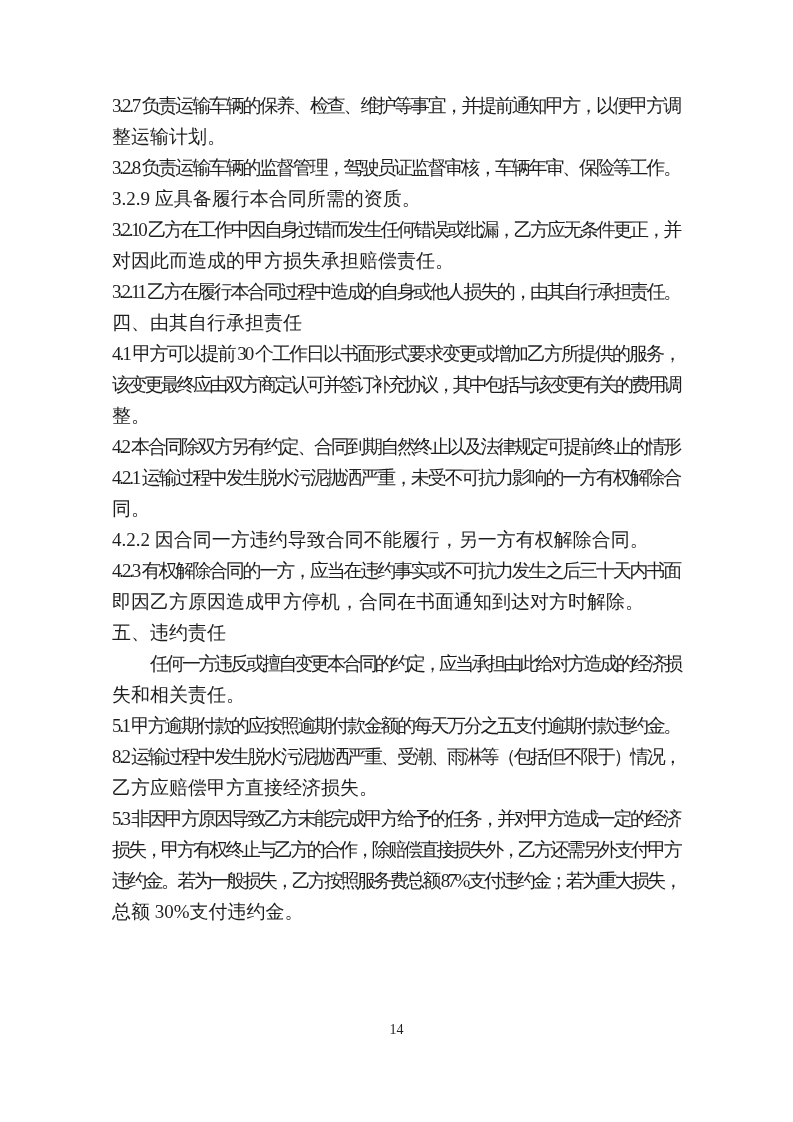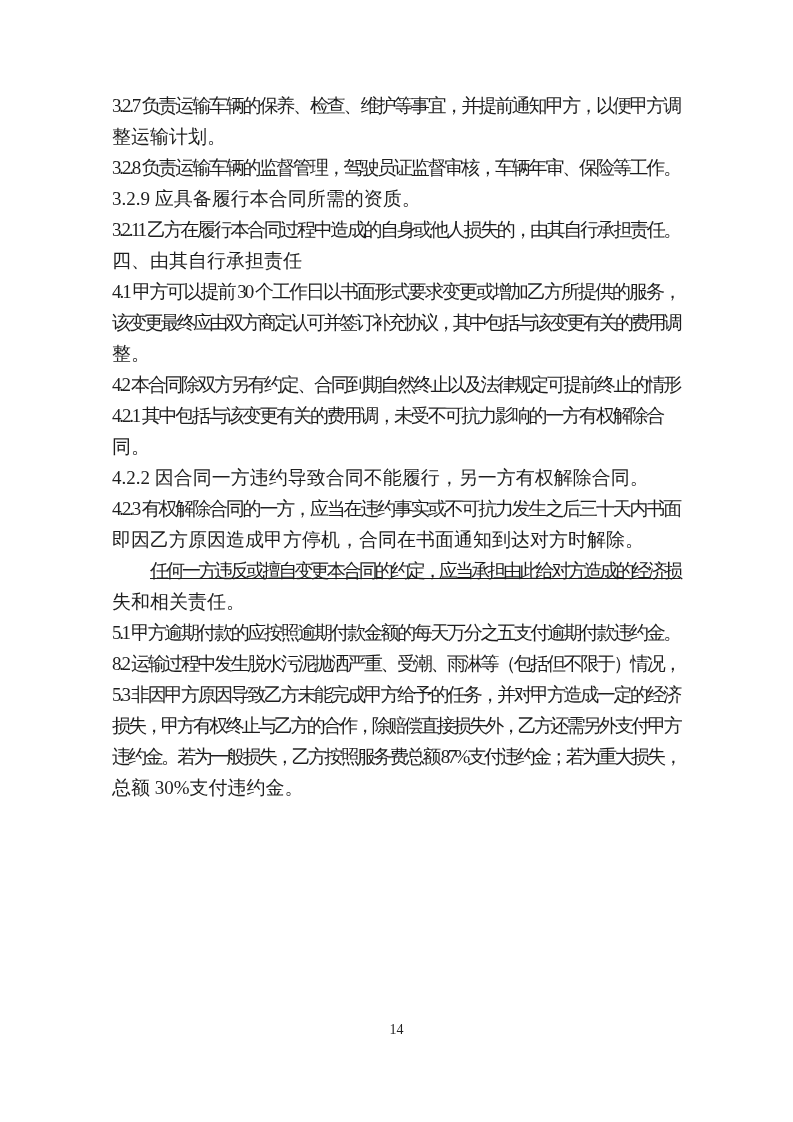--- a/index.html
+++ b/index.html
@@ -29,21 +29,21 @@
   .para { margin: 0; padding: 0; }
   
   .tline {
     height: 31px;
     line-height: 31px;
     white-space: nowrap;
     overflow: visible;
   }
   .ltxt { display: inline; white-space: nowrap; }
   
-  .para.indent-first .tline:first-child { text-indent: 38px; text-decoration: underline; }
+  .para.indent-first .tline:first-child { text-indent: 38px; }
   .footer {
     position: absolute;
     top: 1021px;
     left: 0;
     width: 793px;
     text-align: center;
     font-size: 14px;
     line-height: 17px;
     color: #1e1e1e;
   }
@@ -57,53 +57,61 @@
         <div class="tline"><span class="ltxt" style="letter-spacing: -2.17763px;">3.2.7 负责运输车辆的保养、检查、维护等事宜，并提前通知甲方，以便甲方调</span></div>
         <div class="tline"><span class="ltxt">整运输计划。</span></div>
       </section>
     <section class="para">
         <div class="tline"><span class="ltxt" style="letter-spacing: -2.17763px;">3.2.8 负责运输车辆的监督管理，驾驶员证监督审核，车辆年审、保险等工作。</span></div>
       </section>
     <section class="para">
         <div class="tline"><span class="ltxt">3.2.9 应具备履行本合同所需的资质。</span></div>
       </section>
     <section class="para">
+        <div class="tline"><span class="ltxt" style="letter-spacing: -2.36538px;">3.2.10 乙方在工作中因自身过错而发生任何错误或纰漏，乙方应无条件更正，并</span></div>
+        <div class="tline"><span class="ltxt">对因此而造成的甲方损失承担赔偿责任。</span></div>
+      </section>
+    <section class="para">
         <div class="tline"><span class="ltxt" style="letter-spacing: -2.34736px;">3.2.11 乙方在履行本合同过程中造成的自身或他人损失的，由其自行承担责任。</span></div>
       </section>
     <section class="para">
         <div class="tline"><span class="ltxt">四、由其自行承担责任</span></div>
       </section>
     <section class="para">
         <div class="tline"><span class="ltxt" style="letter-spacing: -2px;">4.1 甲方可以提前 30 个工作日以书面形式要求变更或增加乙方所提供的服务，</span></div>
         <div class="tline"><span class="ltxt" style="letter-spacing: -2.77143px;">该变更最终应由双方商定认可并签订补充协议，其中包括与该变更有关的费用调</span></div>
         <div class="tline"><span class="ltxt">整。</span></div>
       </section>
     <section class="para">
         <div class="tline"><span class="ltxt" style="letter-spacing: -2.36486px;">4.2 本合同除双方另有约定、合同到期自然终止以及法律规定可提前终止的情形</span></div>
       </section>
     <section class="para">
-        <div class="tline"><span class="ltxt" style="letter-spacing: -2.17763px;">4.2.1 其中包括与该变更有关的费用调，未受不可抗力影响的一方有权解除合</span></div>
+        <div class="tline"><span class="ltxt" style="letter-spacing: -2.17763px;">4.2.1 运输过程中发生脱水污泥抛洒严重，未受不可抗力影响的一方有权解除合</span></div>
         <div class="tline"><span class="ltxt">同。</span></div>
       </section>
     <section class="para">
         <div class="tline"><span class="ltxt">4.2.2 因合同一方违约导致合同不能履行，另一方有权解除合同。</span></div>
       </section>
     <section class="para">
         <div class="tline"><span class="ltxt" style="letter-spacing: -2.17763px;">4.2.3 有权解除合同的一方，应当在违约事实或不可抗力发生之后三十天内书面</span></div>
         <div class="tline"><span class="ltxt">即因乙方原因造成甲方停机，合同在书面通知到达对方时解除。</span></div>
+      </section>
+    <section class="para">
+        <div class="tline"><span class="ltxt">五、违约责任</span></div>
       </section>
     <section class="para indent-first">
         <div class="tline"><span class="ltxt" style="letter-spacing: -2.93939px;">任何一方违反或擅自变更本合同的约定，应当承担由此给对方造成的经济损</span></div>
         <div class="tline"><span class="ltxt">失和相关责任。</span></div>
       </section>
     <section class="para">
         <div class="tline"><span class="ltxt" style="letter-spacing: -2.36486px;">5.1 甲方逾期付款的应按照逾期付款金额的每天万分之五支付逾期付款违约金。</span></div>
       </section>
     <section class="para">
         <div class="tline"><span class="ltxt" style="letter-spacing: -2.36486px;">8.2 运输过程中发生脱水污泥抛洒严重、受潮、雨淋等（包括但不限于）情况，</span></div>
+        <div class="tline"><span class="ltxt">乙方应赔偿甲方直接经济损失。</span></div>
       </section>
     <section class="para">
         <div class="tline"><span class="ltxt" style="letter-spacing: -2.36486px;">5.3 非因甲方原因导致乙方未能完成甲方给予的任务，并对甲方造成一定的经济</span></div>
         <div class="tline"><span class="ltxt" style="letter-spacing: -2.77143px;">损失，甲方有权终止与乙方的合作，除赔偿直接损失外，乙方还需另外支付甲方</span></div>
         <div class="tline"><span class="ltxt" style="letter-spacing: -2.66427px;">违约金。若为一般损失，乙方按照服务费总额 87%支付违约金；若为重大损失，</span></div>
         <div class="tline"><span class="ltxt">总额 30%支付违约金。</span></div>
       </section>
   </div>
 
   <div class="footer">14</div>

